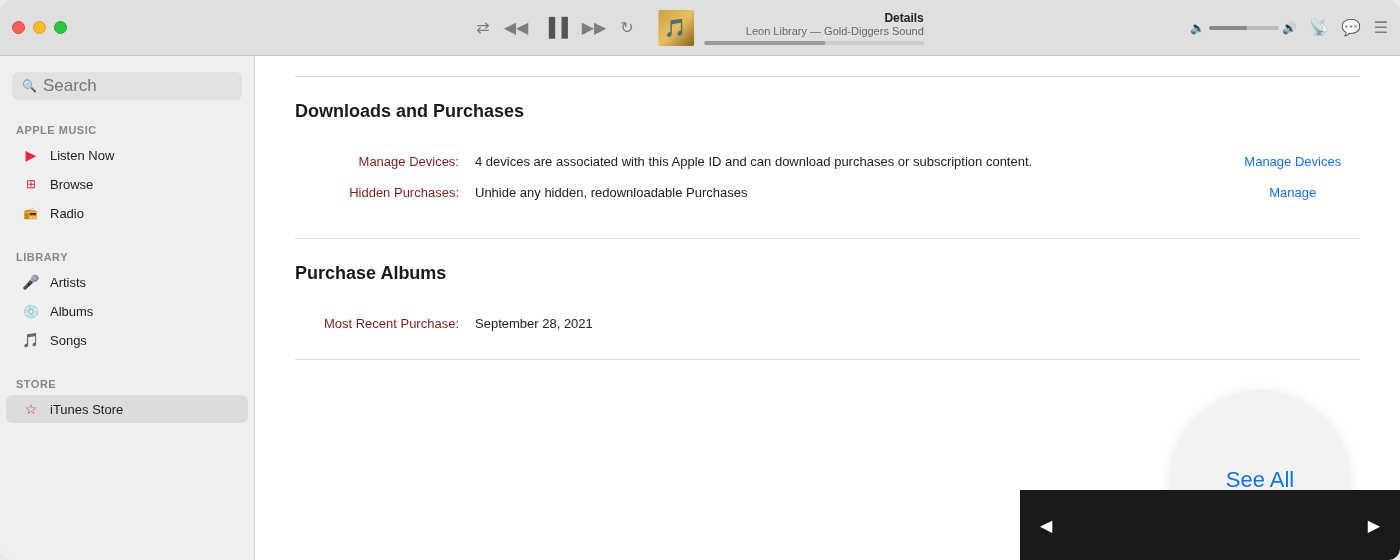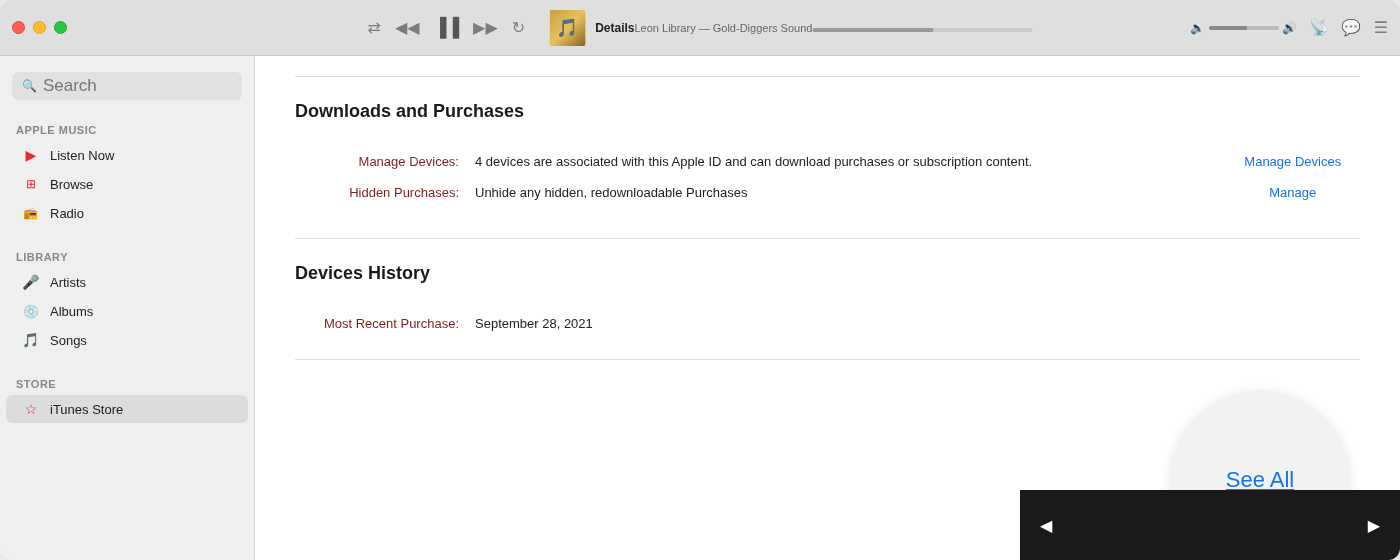--- a/index.html
+++ b/index.html
@@ -88,22 +88,22 @@
       height: 100%;
       background: linear-gradient(135deg, #c8a040 0%, #e8c060 50%, #8b6020 100%);
       display: flex;
       align-items: center;
       justify-content: center;
       font-size: 18px;
     }
 
     .track-info-area {
       display: flex;
-      flex-direction: row;
-      align-items: center;
+      flex-direction: column;
+      align-items: flex-end;
       min-width: 200px;
     }
     .track-title {
       font-size: 12px;
       font-weight: 600;
       color: #222;
     }
     .track-sub {
       font-size: 11px;
       color: #666;
@@ -306,21 +306,20 @@
       display: flex;
       align-items: center;
       justify-content: center;
       box-shadow: 0 2px 12px rgba(0,0,0,0.1);
       cursor: pointer;
     }
     .see-all-text {
       font-size: 22px;
       color: #1472e8;
       font-weight: 400;
-      text-decoration: underline;
     }
 
     .content-wrapper {
       position: relative;
     }
 
     .bottom-bar {
       position: absolute;
       bottom: 0;
       right: 0;
@@ -448,21 +447,21 @@
               <td class="action-cell">
                 <a>Manage</a>
               </td>
             </tr>
           </tbody>
         </table>
 
         <div class="section-gap"></div>
         <hr class="divider">
 
-        <div class="section-title">Devices History</div>
+        <div class="section-title">Purchase Albums</div>
 
         <table class="info-table">
           <tbody>
             <tr>
               <td class="label-cell">Most Recent Purchase:</td>
               <td class="value-cell">September 28, 2021</td>
               <td class="action-cell"></td>
             </tr>
           </tbody>
         </table>

